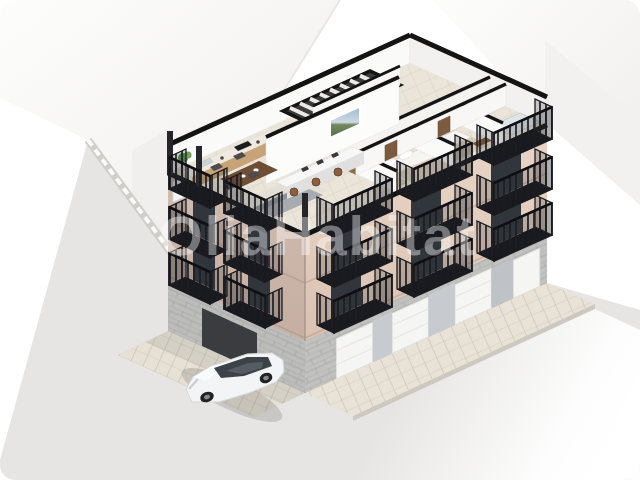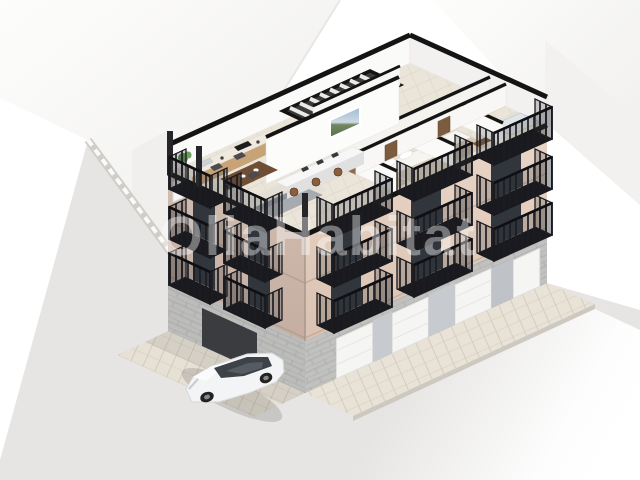--- a/index.html
+++ b/index.html
@@ -1,17 +1,17 @@
 <!DOCTYPE html>
 <html style="--watermark: #ffffff; --facade-left-bottom: #c2aa9d; --facade-left-top: #d0bcb0; --facade-right-bottom: #d6bdac; --facade-right-top: #e9d6c8; --stone: #c0c0be; --railing: #1b1b20; --window-glass: #31363c; --plan-floor: #eae4d9; --wall-white: #fafaf9; --wall-cut-black: #141414; --corridor-wood: #96714f; --table-wood: #6f4e36; --wardrobe-wood: #ddcaac; --sofa-gray: #a7abb0; --bed-blanket: #d9cdbb; --street: #e6e5e3; --sidewalk: #e8e2d7; --garage-door: #f5f5f3; --garage-panel: #c7cbd0; --car-body: #f3f4f5; --plant-green: #5a8f4e; --picture-sky: #9db9d4; --picture-land: #55704a;"><head>
 <meta charset="utf-8">
 <style>
   html,body{margin:0;padding:0;background:#fff;}
   .canvas{position:relative;width:640px;height:480px;overflow:hidden;background:#fff;
-          font-family:"Liberation Sans", sans-serif;}
+          font-family:"Liberation Sans", sans-serif;border-radius:15px;}
   svg{display:block}
   .watermark{font-family:"Liberation Sans", sans-serif;font-weight:bold;
              font-size:56px;letter-spacing:2px;fill:var(--watermark,#ffffff);opacity:.40;}
 </style>
 </head>
 <body>
 
 <div class="canvas">
 <svg width="640" height="480" viewBox="0 0 640 480">
 <defs>

